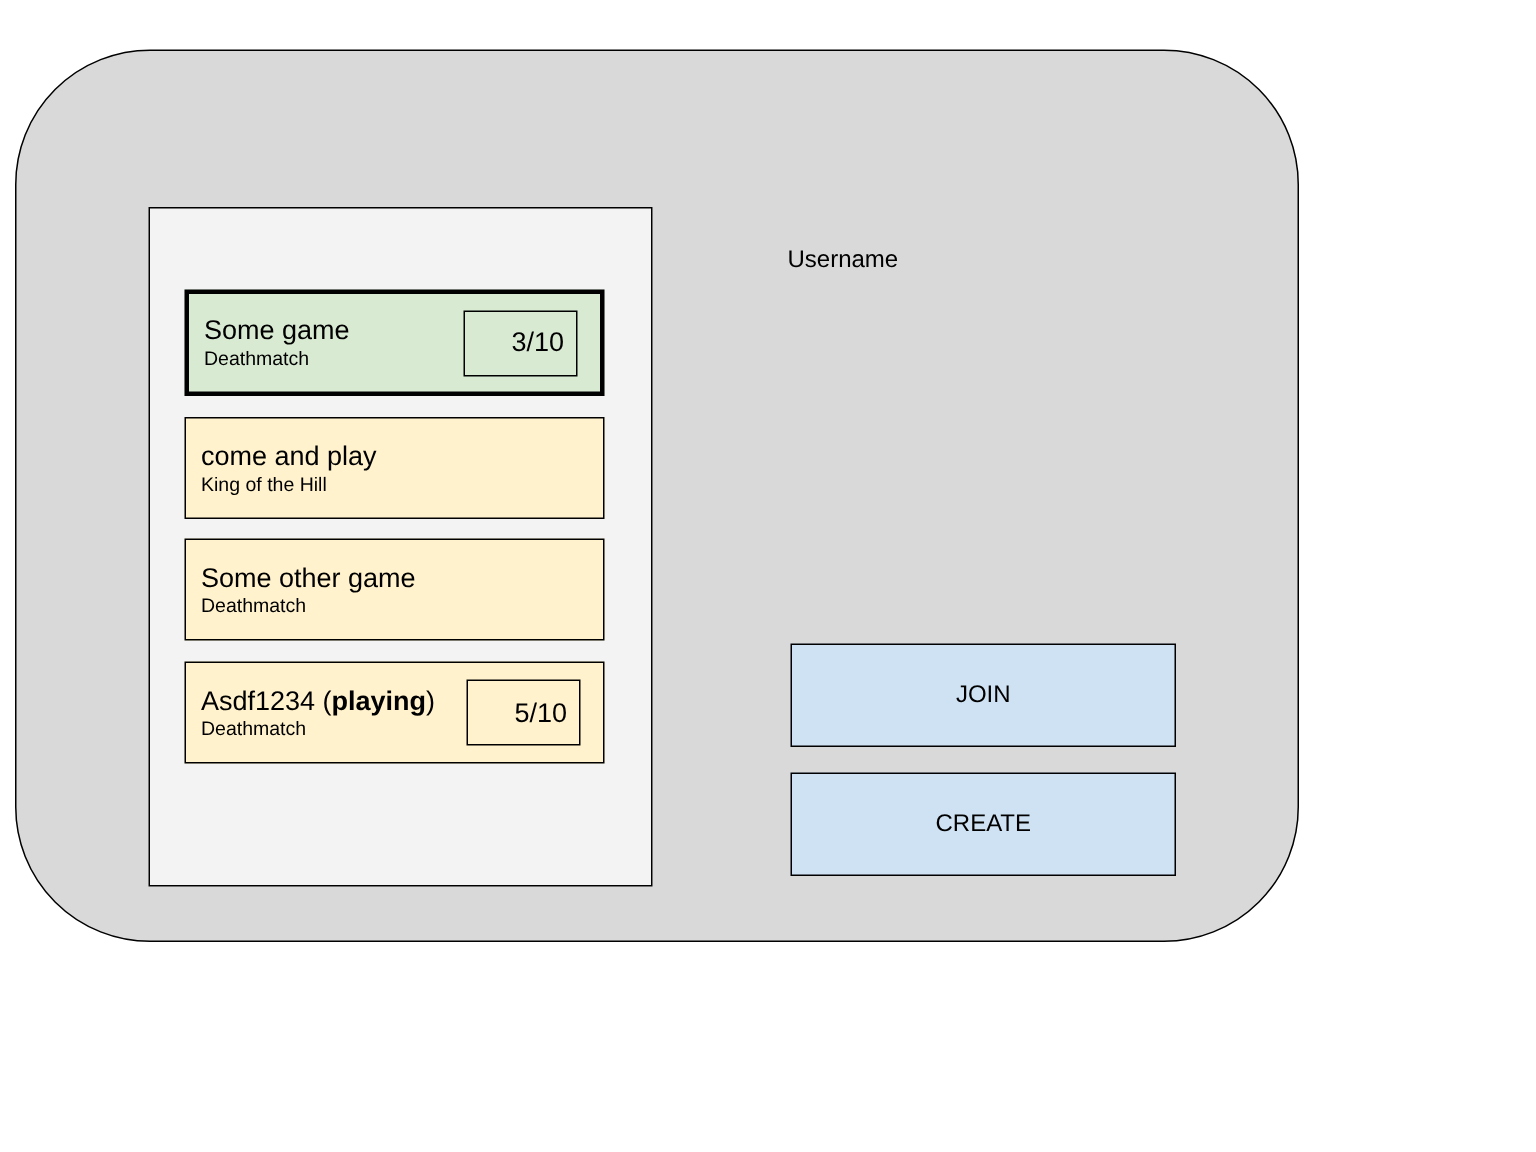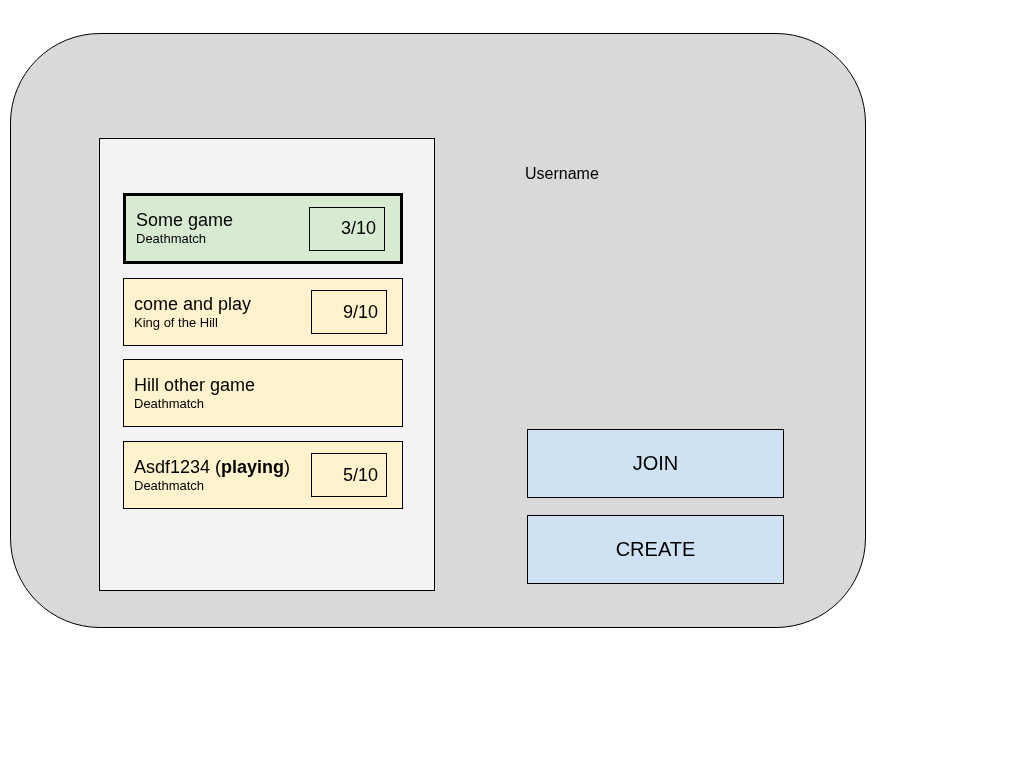--- a/index.html
+++ b/index.html
@@ -91,21 +91,21 @@
   .card2 { top: 244px; }
   .card3 { top: 325px; }
   .card4 { top: 407px; }
   button {
     font-family: "Liberation Sans", sans-serif;
     color: #000000;
     cursor: pointer;
     position: absolute;
     border: 1px solid #000000;
     box-sizing: border-box;
-    font-size: 20px;
+    font-size: 16px;
     padding: 0;
   }
   .refresh-button {
     left: 165px;
     top: 494px;
     width: 172px;
     height: 43px;
     background: #f3f3f3;
   }
   .username-label {
@@ -158,26 +158,25 @@
       <div class="lobby-mode">Deathmatch</div>
     </div>
     <div class="player-count">3/10</div>
   </div>
 
   <div class="lobby-card card2">
     <div class="titles">
       <div class="lobby-name">come and play</div>
       <div class="lobby-mode">King of the Hill</div>
     </div>
-    <div class="player-count">9/10</div>
   </div>
 
   <div class="lobby-card card3">
     <div class="titles">
-      <div class="lobby-name">Hill other game</div>
+      <div class="lobby-name">Some other game</div>
       <div class="lobby-mode">Deathmatch</div>
     </div>
   </div>
 
   <div class="lobby-card card4">
     <div class="titles">
       <div class="lobby-name"><span>Asdf1234 (</span><b>playing</b><span>)</span></div>
       <div class="lobby-mode">Deathmatch</div>
     </div>
     <div class="player-count">5/10</div>

